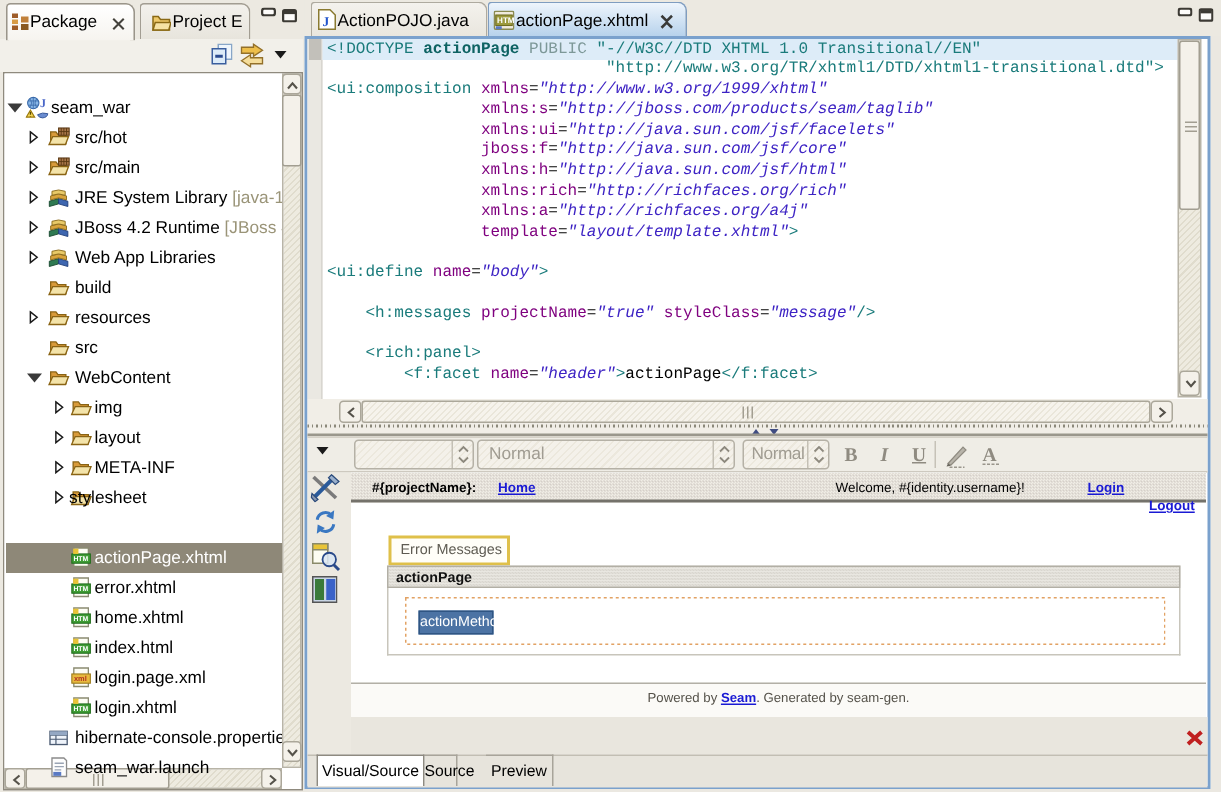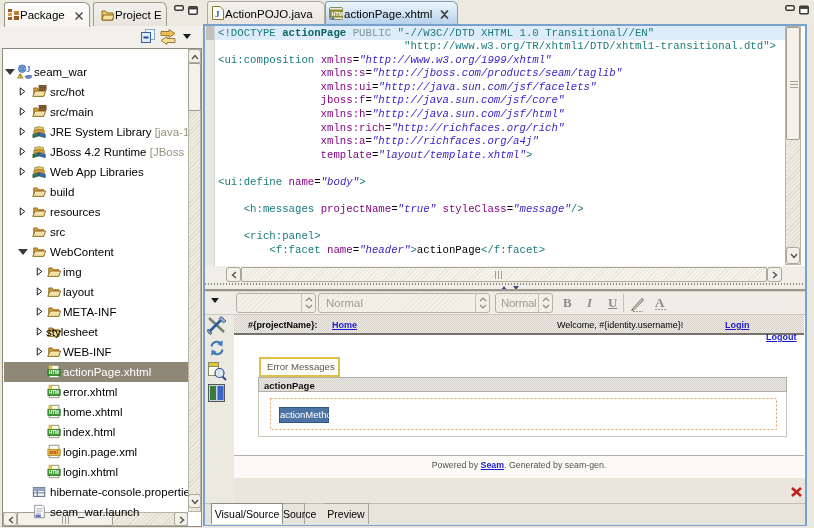--- a/index.html
+++ b/index.html
@@ -293,29 +293,20 @@
       </div>
  <div class="trow" style="top:310px">
         <svg class="ar" style="left:36px" width="7" height="10" viewBox="0 0 7 10">
           <path d="M1 1 L6 5 L1 9 Z" fill="#fff" stroke="#1a1a1a" stroke-width="1.1"></path>
         </svg>
         <svg class="abs" style="left:47px;top:2px" width="15" height="15" viewBox="0 0 17 16">
           <use href="#fold"></use>
         </svg>
         <span class="lbl" style="left:46px">stylesheet</span>
       </div>
- <div class="trow" style="top:330px">
-        <svg class="ar" style="left:36px" width="7" height="10" viewBox="0 0 7 10">
-          <path d="M1 1 L6 5 L1 9 Z" fill="#fff" stroke="#1a1a1a" stroke-width="1.1"></path>
-        </svg>
-        <svg class="abs" style="left:47px;top:2px" width="15" height="15" viewBox="0 0 17 16">
-          <use href="#fold"></use>
-        </svg>
-        <span class="lbl" style="left:63px">WEB-INF</span>
-      </div>
  <div class="trow" style="top:350px">
         <div class="abs" style="left:4px;top:0;width:184px;height:20px;background:#8e8878;"></div>
         <svg class="abs" style="left:47px;top:2px" width="15" height="15" viewBox="0 0 17 16">
           <use href="#htmf"></use>
         </svg>
         <span class="lbl" style="left:63px;color:#fff;">actionPage.xhtml</span>
       </div>
  <div class="trow" style="top:370px">
         <svg class="abs" style="left:47px;top:2px" width="15" height="15" viewBox="0 0 17 16">
           <use href="#htmf"></use>

